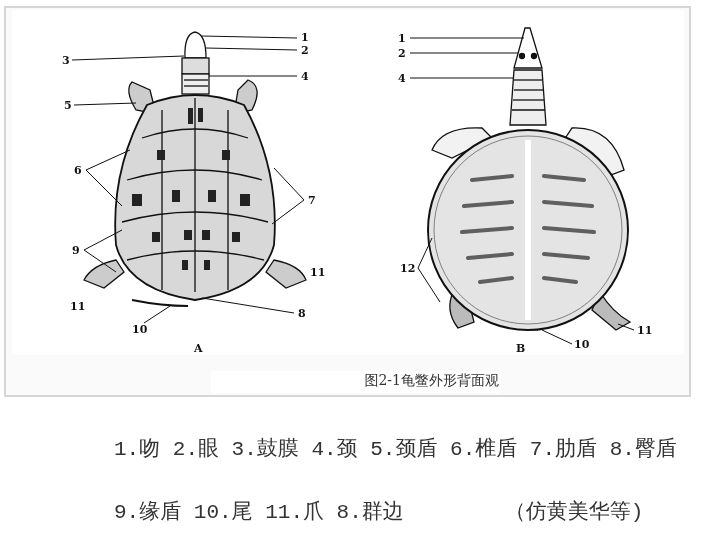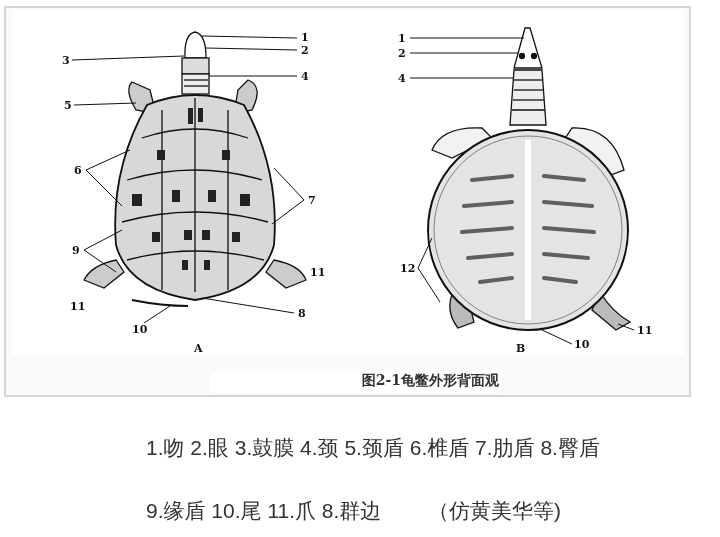--- a/index.html
+++ b/index.html
@@ -1,21 +1,21 @@
 <!DOCTYPE html>
 <html><head>
 <meta charset="utf-8">
 <style>
   html, body { margin:0; padding:0; background:#ffffff; }
   body { width:720px; height:537px; position:relative; overflow:hidden; font-family:"DejaVu Sans", sans-serif; }
   .figure-frame { position:absolute; left:4px; top:6px; width:687px; height:391px; border:2px solid #d6d6d6; background:#fafafa; box-sizing:border-box; }
   .figure-image { position:absolute; left:6px; top:2px; width:672px; height:345px; background:#ffffff; }
-  .caption-bar { position:absolute; left:205px; top:363px; width:290px; height:22px; background:#ffffff;font-weight:bold; }
+  .caption-bar { position:absolute; left:205px; top:363px; width:290px; height:22px; background:#ffffff; }
   .caption { position:absolute; right:2px; top:1px; font-size:14px; color:#333333; font-family:"DejaVu Serif", serif; white-space:nowrap; }
-  .legend-line { position:absolute; left:114px; font-size:21px; color:#333333; white-space:pre; font-family:Liberation Sans, sans-serif;margin-left:32px; }
+  .legend-line { position:absolute; left:114px; font-size:21px; color:#333333; white-space:pre; font-family:Liberation Mono, monospace; }
   .legend-line.l1 { top:434px; }
   .legend-line.l2 { top:497px; }
   svg text { font-family:"DejaVu Serif", serif; font-weight:bold; font-size:11px; fill:#111; }
 </style>
 </head>
 <body>
 
 <div class="figure-frame">
   <div class="figure-image">
     <svg width="672" height="345" viewBox="0 0 672 345">

